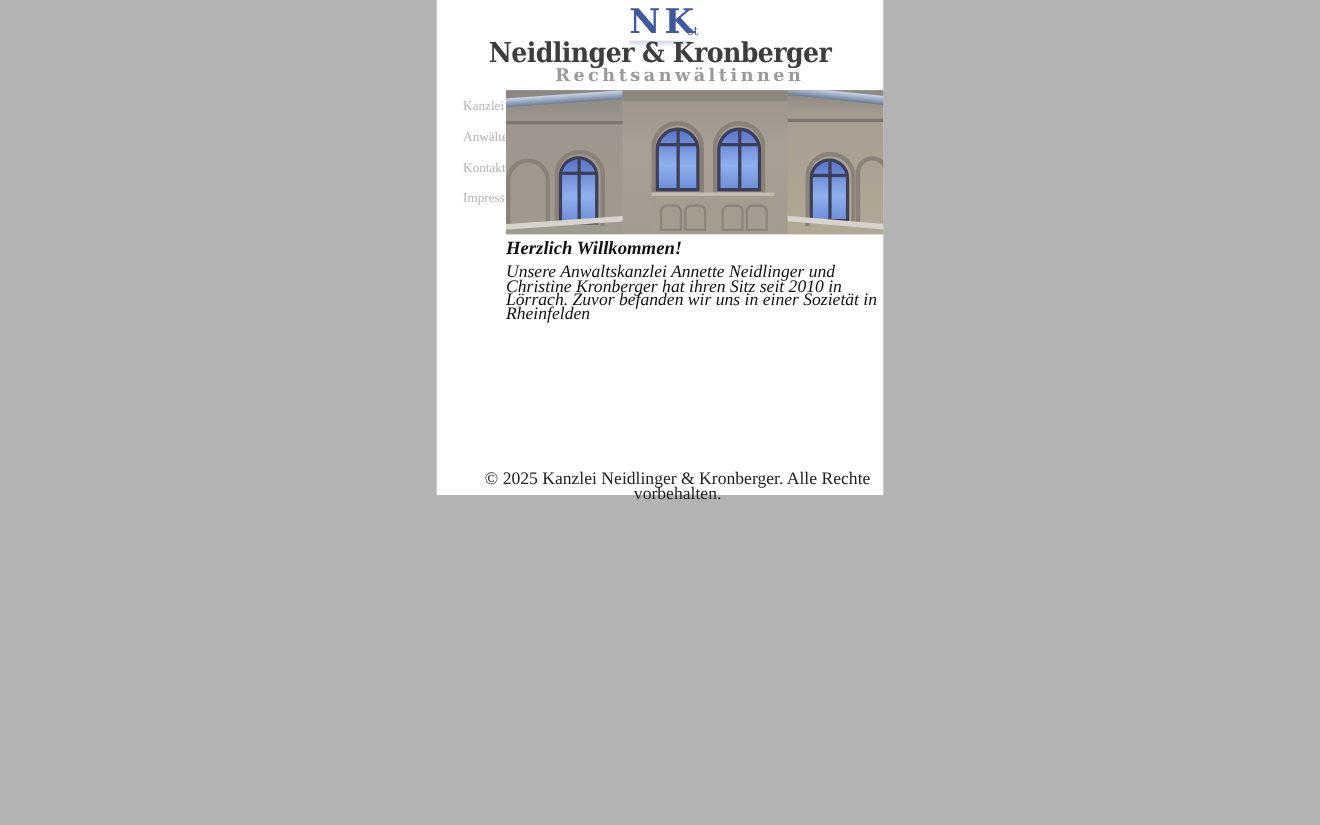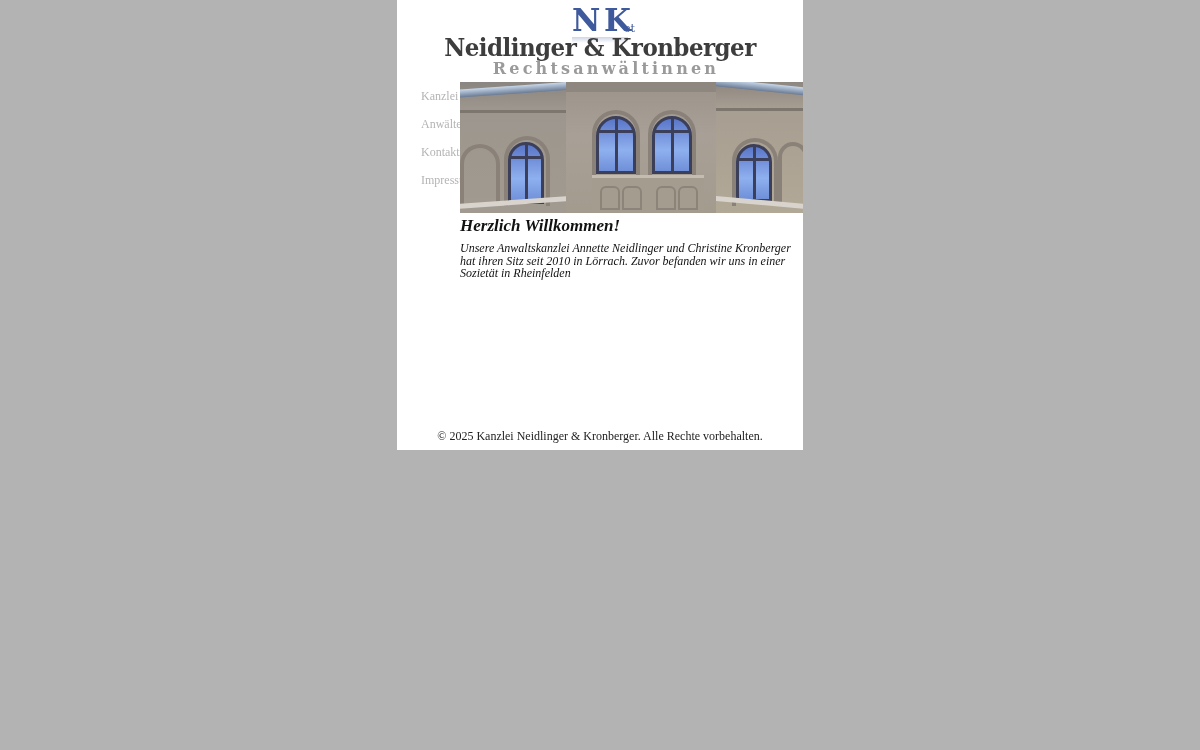--- a/index.html
+++ b/index.html
@@ -37,21 +37,21 @@
       position: absolute; left: 0; top: 32px; width: 406px;
       font-family: "DejaVu Serif", serif; font-weight: bold;
       font-size: 25px; line-height: 32px; color: #3d3d3d;
       letter-spacing: -0.6px;
       transform: scaleX(0.92);
     }
     .logo-sub {
       position: absolute; left: 0; top: 59px; width: 406px;
       font-family: "DejaVu Serif", serif; font-weight: bold;
       font-size: 16px; line-height: 20px; color: #9a9a9a;
-      letter-spacing: 3.2px; padding-left: 6px;
+      letter-spacing: 3.2px; padding-left: 18px;
     }
     .nav {
       position: absolute; left: 0; top: 88px; width: 56px;
       text-align: right;
     }
     .nav a {
       display: block; height: 28px;
       font-size: 12px; line-height: 16px;
       color: #b4b4b4; text-decoration: none; margin-left: 24px;
     }
@@ -116,26 +116,26 @@
     .sill-r { position: absolute; left: 256px; top: 118px; width: 90px; height: 5px; background: #d8d3cc; transform: skewY(5deg); }
     .content {
       position: absolute; left: 63px; top: 214px; width: 340px;
       color: #111111;
       font-style: italic;
     }
     .content h1 {
       margin: 0; font-size: 17px; line-height: 24px; font-weight: bold;
     }
     .content p {
-      margin: 4px 0 8px 0; font-size: 12px; line-height: 12.6px;
+      margin: 4px 0 8px 0; font-size: 16px; line-height: 12.6px;
     }
     .footer {
       position: absolute; left: 0; top: 429px; width: 406px;
-      text-align: center; font-size: 12px; line-height: 14px; color: #222;
-      padding-left: 0;
+      text-align: center; font-size: 16px; line-height: 14px; color: #222;
+      padding-left: 16px;
     }
   </style>
 </head>
 <body>
 
 <div class="page">
 
   <div class="logo">
     <div class="logo-mark">
       <span class="n">N</span>

